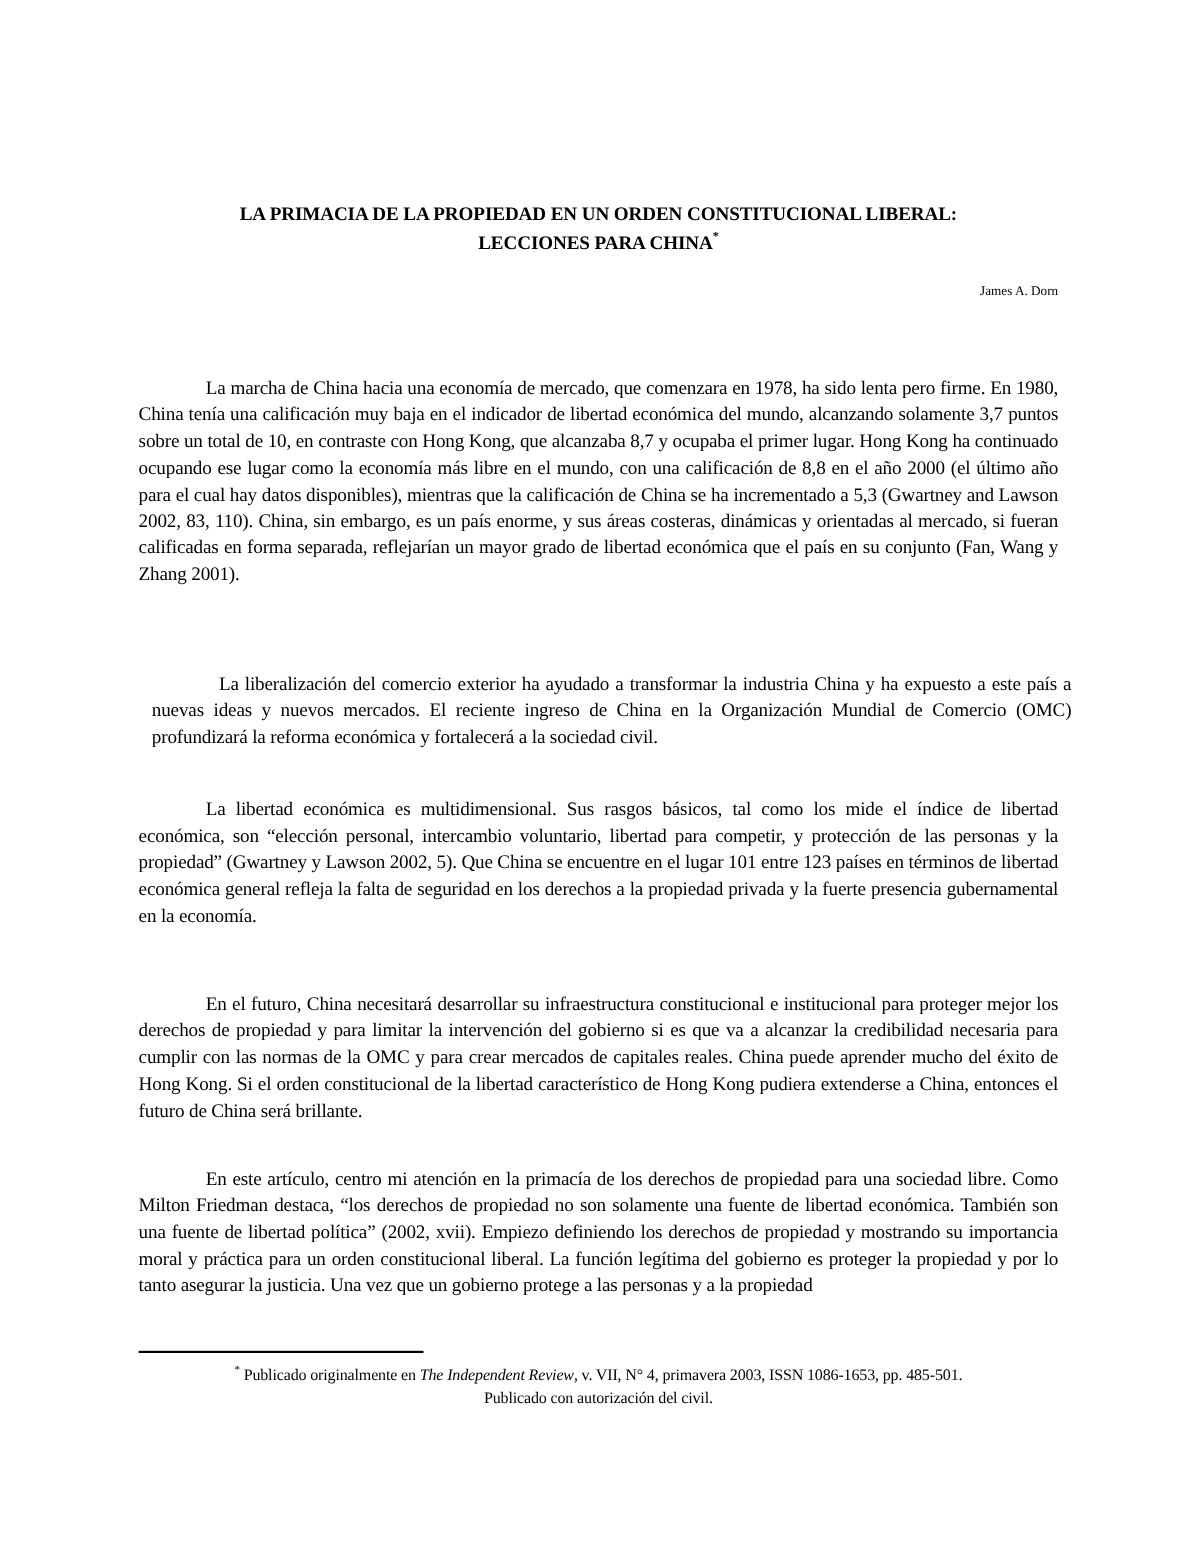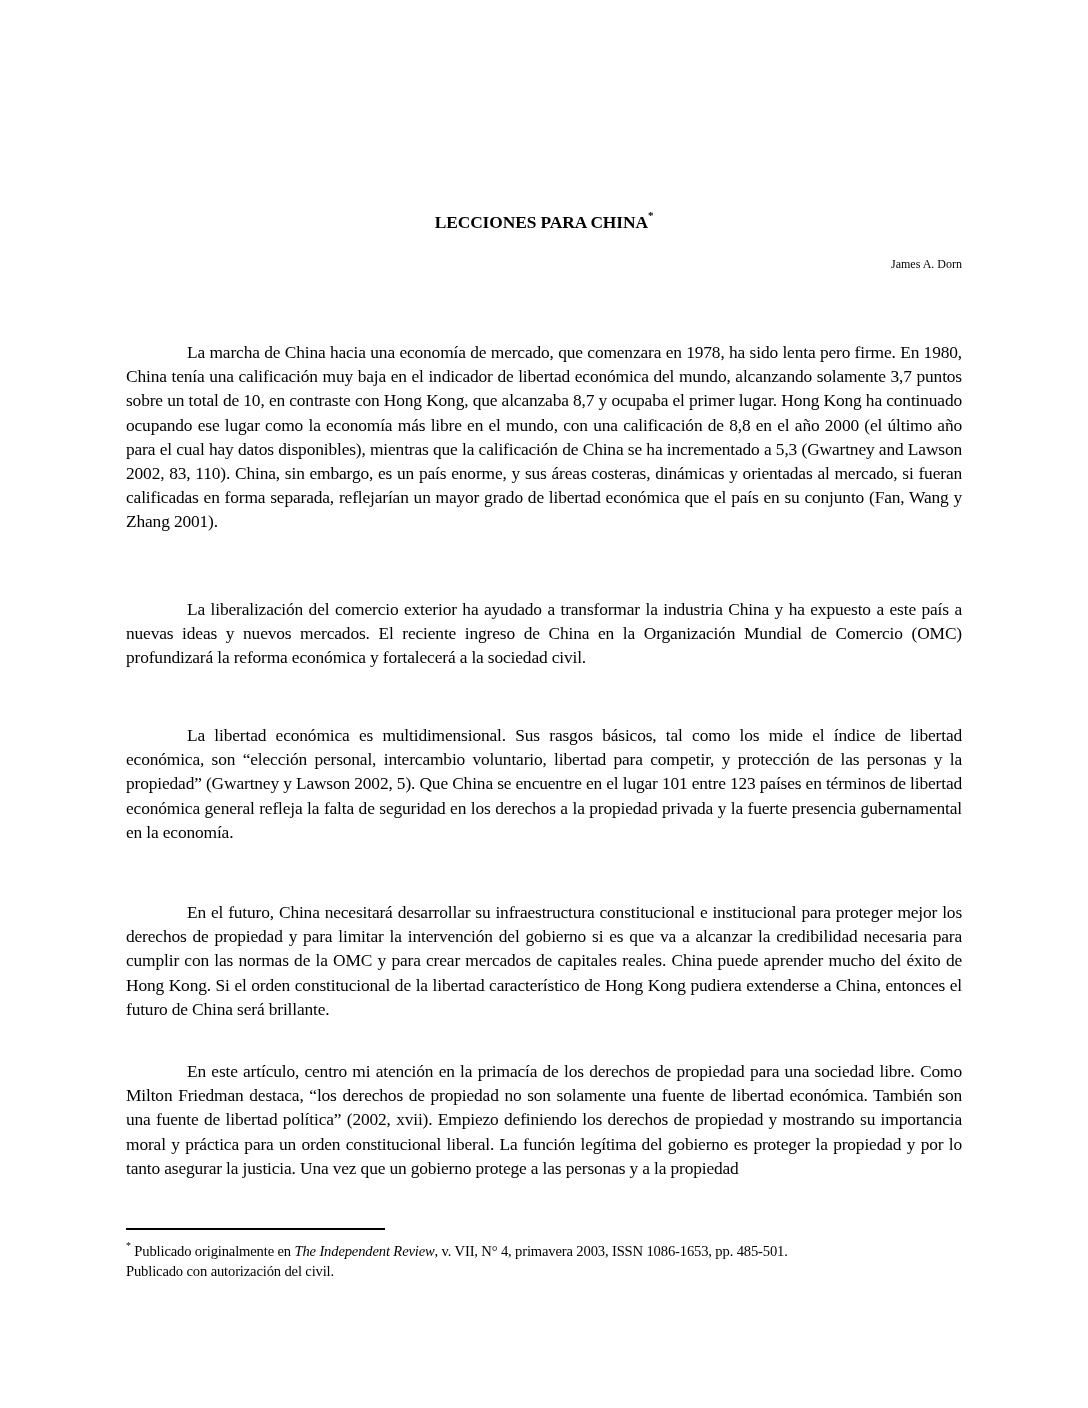--- a/index.html
+++ b/index.html
@@ -28,38 +28,38 @@
   .p1 { top: 340px; }
   .p2 { top: 597px; }
   .p3 { top: 723px; }
   .p4 { top: 900px; }
   .p5 { top: 1059px; }
   .fn-rule {
     position: absolute; left: 0; top: 1228px; width: 259px; height: 1.5px; background: #000;
   }
   .footnote {
     position: absolute; left: 0; top: 1237px; width: 836px;
-    font-size: 14.6px; line-height: 20px; letter-spacing: -0.15px;
+    font-size: 14.6px; line-height: 20px; letter-spacing: -0.15px; text-align: center;
   }
   .footnote sup { font-size: 10px; position: relative; top: -1px; }
   .footnote i { font-style: italic; }
 </style>
 </head>
 <body>
 
 <div class="page">
   <div class="title">
-    <br>
+    <span>LA PRIMACIA DE LA PROPIEDAD EN UN ORDEN CONSTITUCIONAL LIBERAL:</span><br>
     <span>LECCIONES PARA CHINA</span><sup>*</sup>
   </div>
 
   <div class="author">James A. Dorn</div>
 
   <p class="para p1" style="margin:0">La marcha de China hacia una economía de mercado, que comenzara en 1978, ha sido lenta pero firme. En 1980, China tenía una calificación muy baja en el indicador de libertad económica del mundo, alcanzando solamente 3,7 puntos sobre un total de 10, en contraste con Hong Kong, que alcanzaba 8,7 y ocupaba el primer lugar. Hong Kong ha continuado ocupando ese lugar como la economía más libre en el mundo, con una calificación de 8,8 en el año 2000 (el último año para el cual hay datos disponibles), mientras que la calificación de China se ha incrementado a 5,3 (Gwartney and Lawson 2002, 83, 110). China, sin embargo, es un país enorme, y sus áreas costeras, dinámicas y orientadas al mercado, si fueran calificadas en forma separada, reflejarían un mayor grado de libertad económica que el país en su conjunto (Fan, Wang y Zhang 2001).</p>
-  <p class="para p2" style="margin:0">La liberalización del comercio exterior ha ayudado a transformar la industria China y ha expuesto a este país a nuevas ideas y nuevos mercados. El reciente ingreso de China en la Organización Mundial de Comercio (OMC) profundizará la reforma económica y fortalecerá a la sociedad civil.</p>
+  <p class="para p2" style="margin:12px">La liberalización del comercio exterior ha ayudado a transformar la industria China y ha expuesto a este país a nuevas ideas y nuevos mercados. El reciente ingreso de China en la Organización Mundial de Comercio (OMC) profundizará la reforma económica y fortalecerá a la sociedad civil.</p>
   <p class="para p3" style="margin:0">La libertad económica es multidimensional. Sus rasgos básicos, tal como los mide el índice de libertad económica, son “elección personal, intercambio voluntario, libertad para competir, y protección de las personas y la propiedad” (Gwartney y Lawson 2002, 5). Que China se encuentre en el lugar 101 entre 123 países en términos de libertad económica general refleja la falta de seguridad en los derechos a la propiedad privada y la fuerte presencia gubernamental en la economía.</p>
   <p class="para p4" style="margin:0">En el futuro, China necesitará desarrollar su infraestructura constitucional e institucional para proteger mejor los derechos de propiedad y para limitar la intervención del gobierno si es que va a alcanzar la credibilidad necesaria para cumplir con las normas de la OMC y para crear mercados de capitales reales. China puede aprender mucho del éxito de Hong Kong. Si el orden constitucional de la libertad característico de Hong Kong pudiera extenderse a China, entonces el futuro de China será brillante.</p>
   <p class="para p5" style="margin:0">En este artículo, centro mi atención en la primacía de los derechos de propiedad para una sociedad libre. Como Milton Friedman destaca, “los derechos de propiedad no son solamente una fuente de libertad económica. También son una fuente de libertad política” (2002, xvii). Empiezo definiendo los derechos de propiedad y mostrando su importancia moral y práctica para un orden constitucional liberal. La función legítima del gobierno es proteger la propiedad y por lo tanto asegurar la justicia. Una vez que un gobierno protege a las personas y a la propiedad</p>
 
   <div class="fn-rule"></div>
 
   <div class="footnote">
     <sup>*</sup><span> Publicado originalmente en </span><i>The Independent Review</i><span>, v. VII, N° 4, primavera 2003, ISSN 1086-1653, pp. 485-501.</span><br>
     <span>Publicado con autorización del civil.</span>
   </div>

